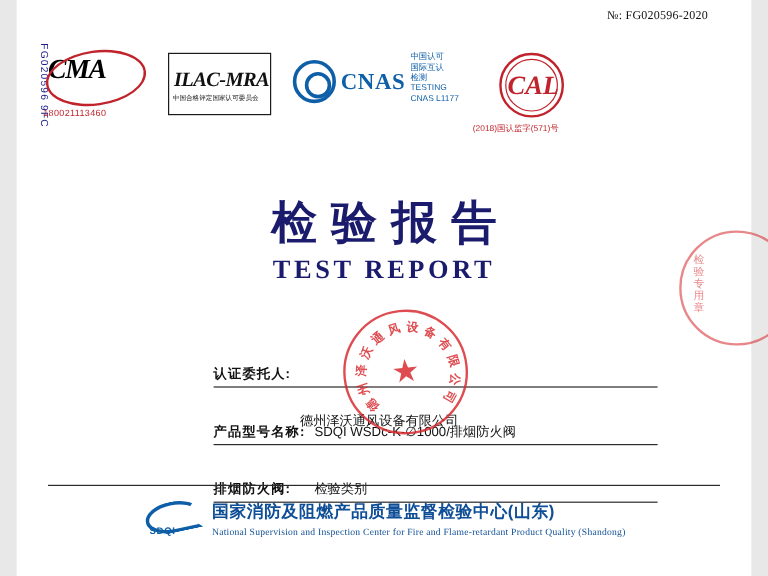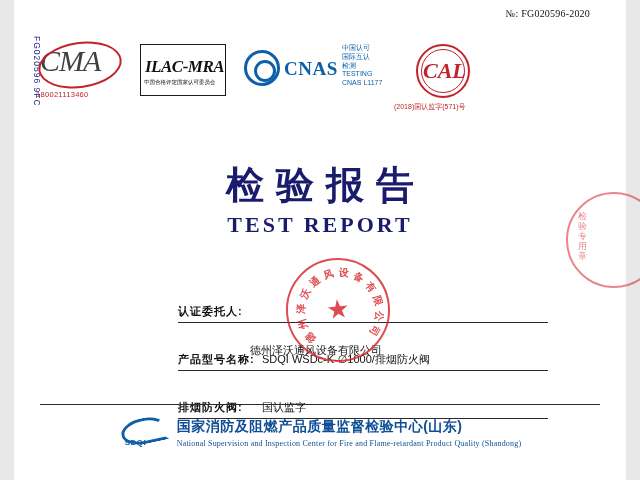--- a/index.html
+++ b/index.html
@@ -69,24 +69,24 @@
   }
 
   .logo {
     position: absolute;
   }
 
   
   .cma-box { left: 0; top: 4px; width: 82px; }
   .cma-text {
     font-family: "Liberation Serif", serif;
-    font-weight: normal;
+    font-weight: bold;
     font-style: italic;
-    font-size: 30px;
-    color: #404040;
+    font-size: 23px;
+    color: #000000;
     letter-spacing: -1px;
     line-height: 1;
   }
   .cma-ellipse {
     position: absolute;
     left: -2px;
     top: -4px;
     width: 80px;
     height: 42px;
     border: 2px solid #c0232b;
@@ -478,21 +478,21 @@
       </div>
 
       <div class="field-row r2">
         <div class="field-label">产品型号名称:</div>
         <div class="field-value">SDQI WSDc-K-∅1000/排烟防火阀</div>
         <div class="field-rule"></div>
       </div>
 
       <div class="field-row r3">
         <div class="field-label">排烟防火阀:</div>
-        <div class="field-value">国认监字</div>
+        <div class="field-value">检验类别</div>
         <div class="field-rule"></div>
       </div>
 
     </div>
 
     <div class="stamp">
       <div class="stamp-text" id="stamp-ring">
           <span style="transform: rotate(-125deg) translate(0px, -40px) rotate(0deg) translate(-5px, -6px);">德</span>
           <span style="transform: rotate(-102.273deg) translate(0px, -40px) rotate(0deg) translate(-5px, -6px);">州</span>
           <span style="transform: rotate(-79.5455deg) translate(0px, -40px) rotate(0deg) translate(-5px, -6px);">泽</span>

